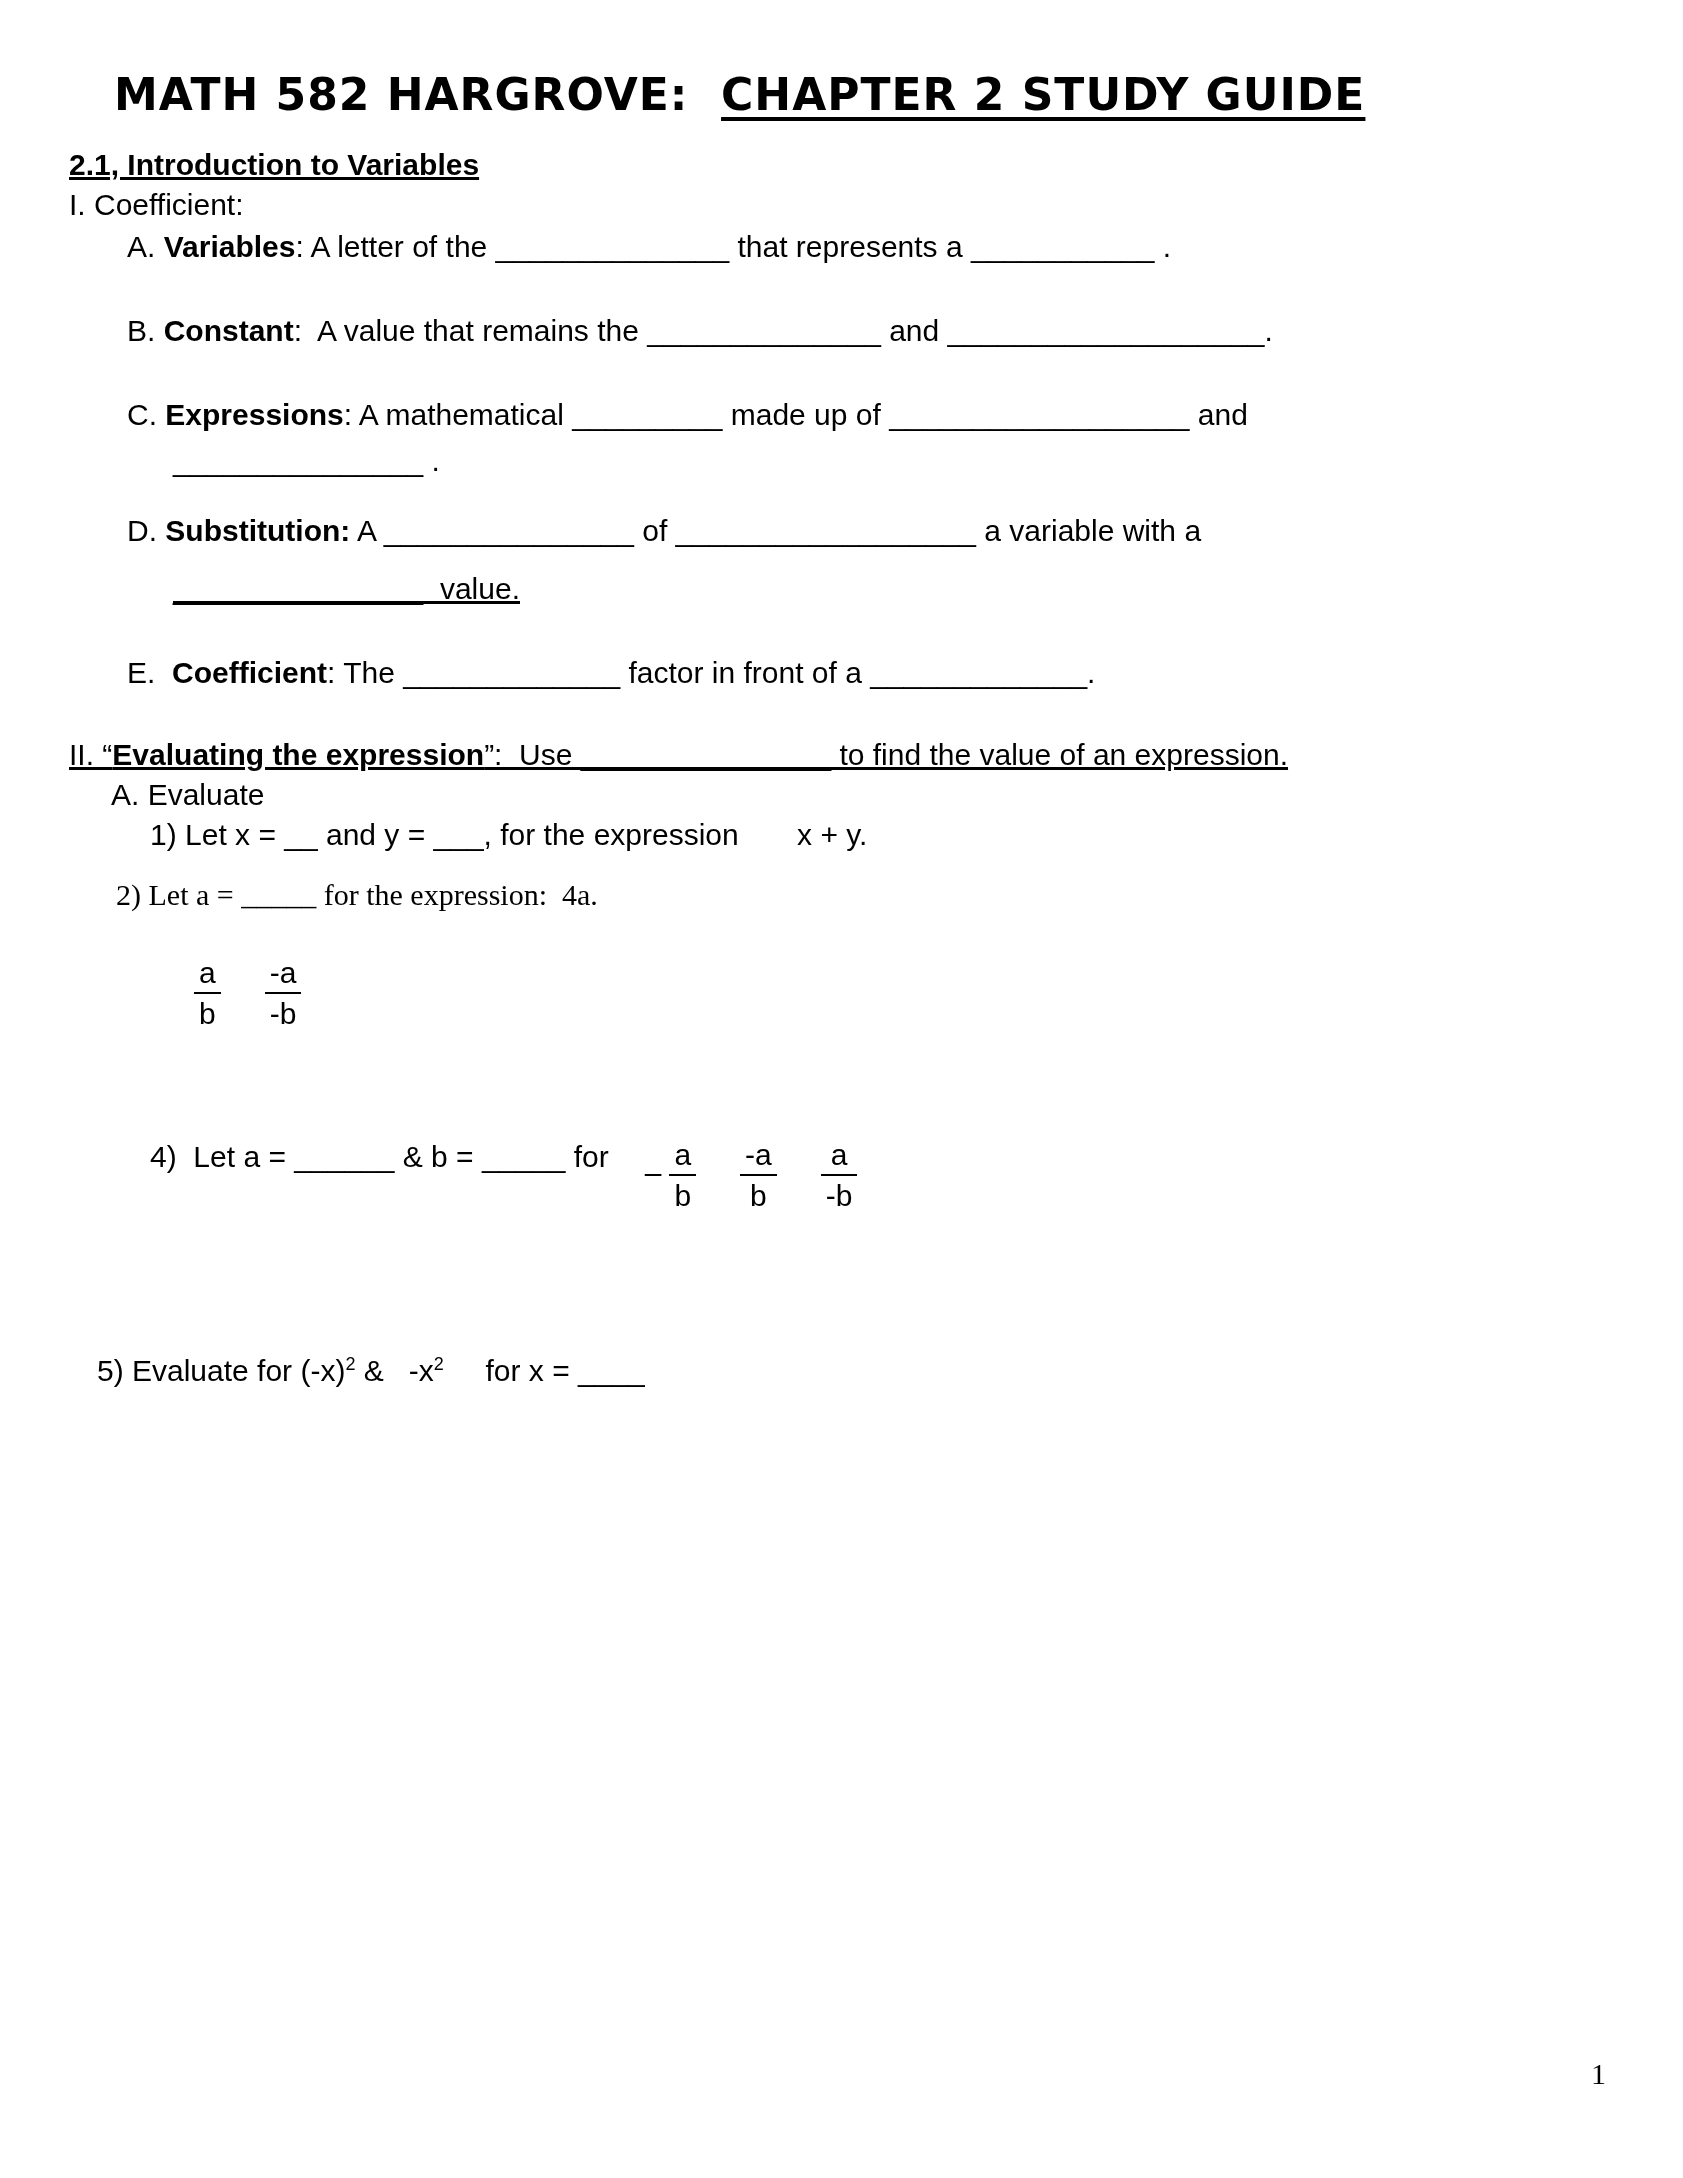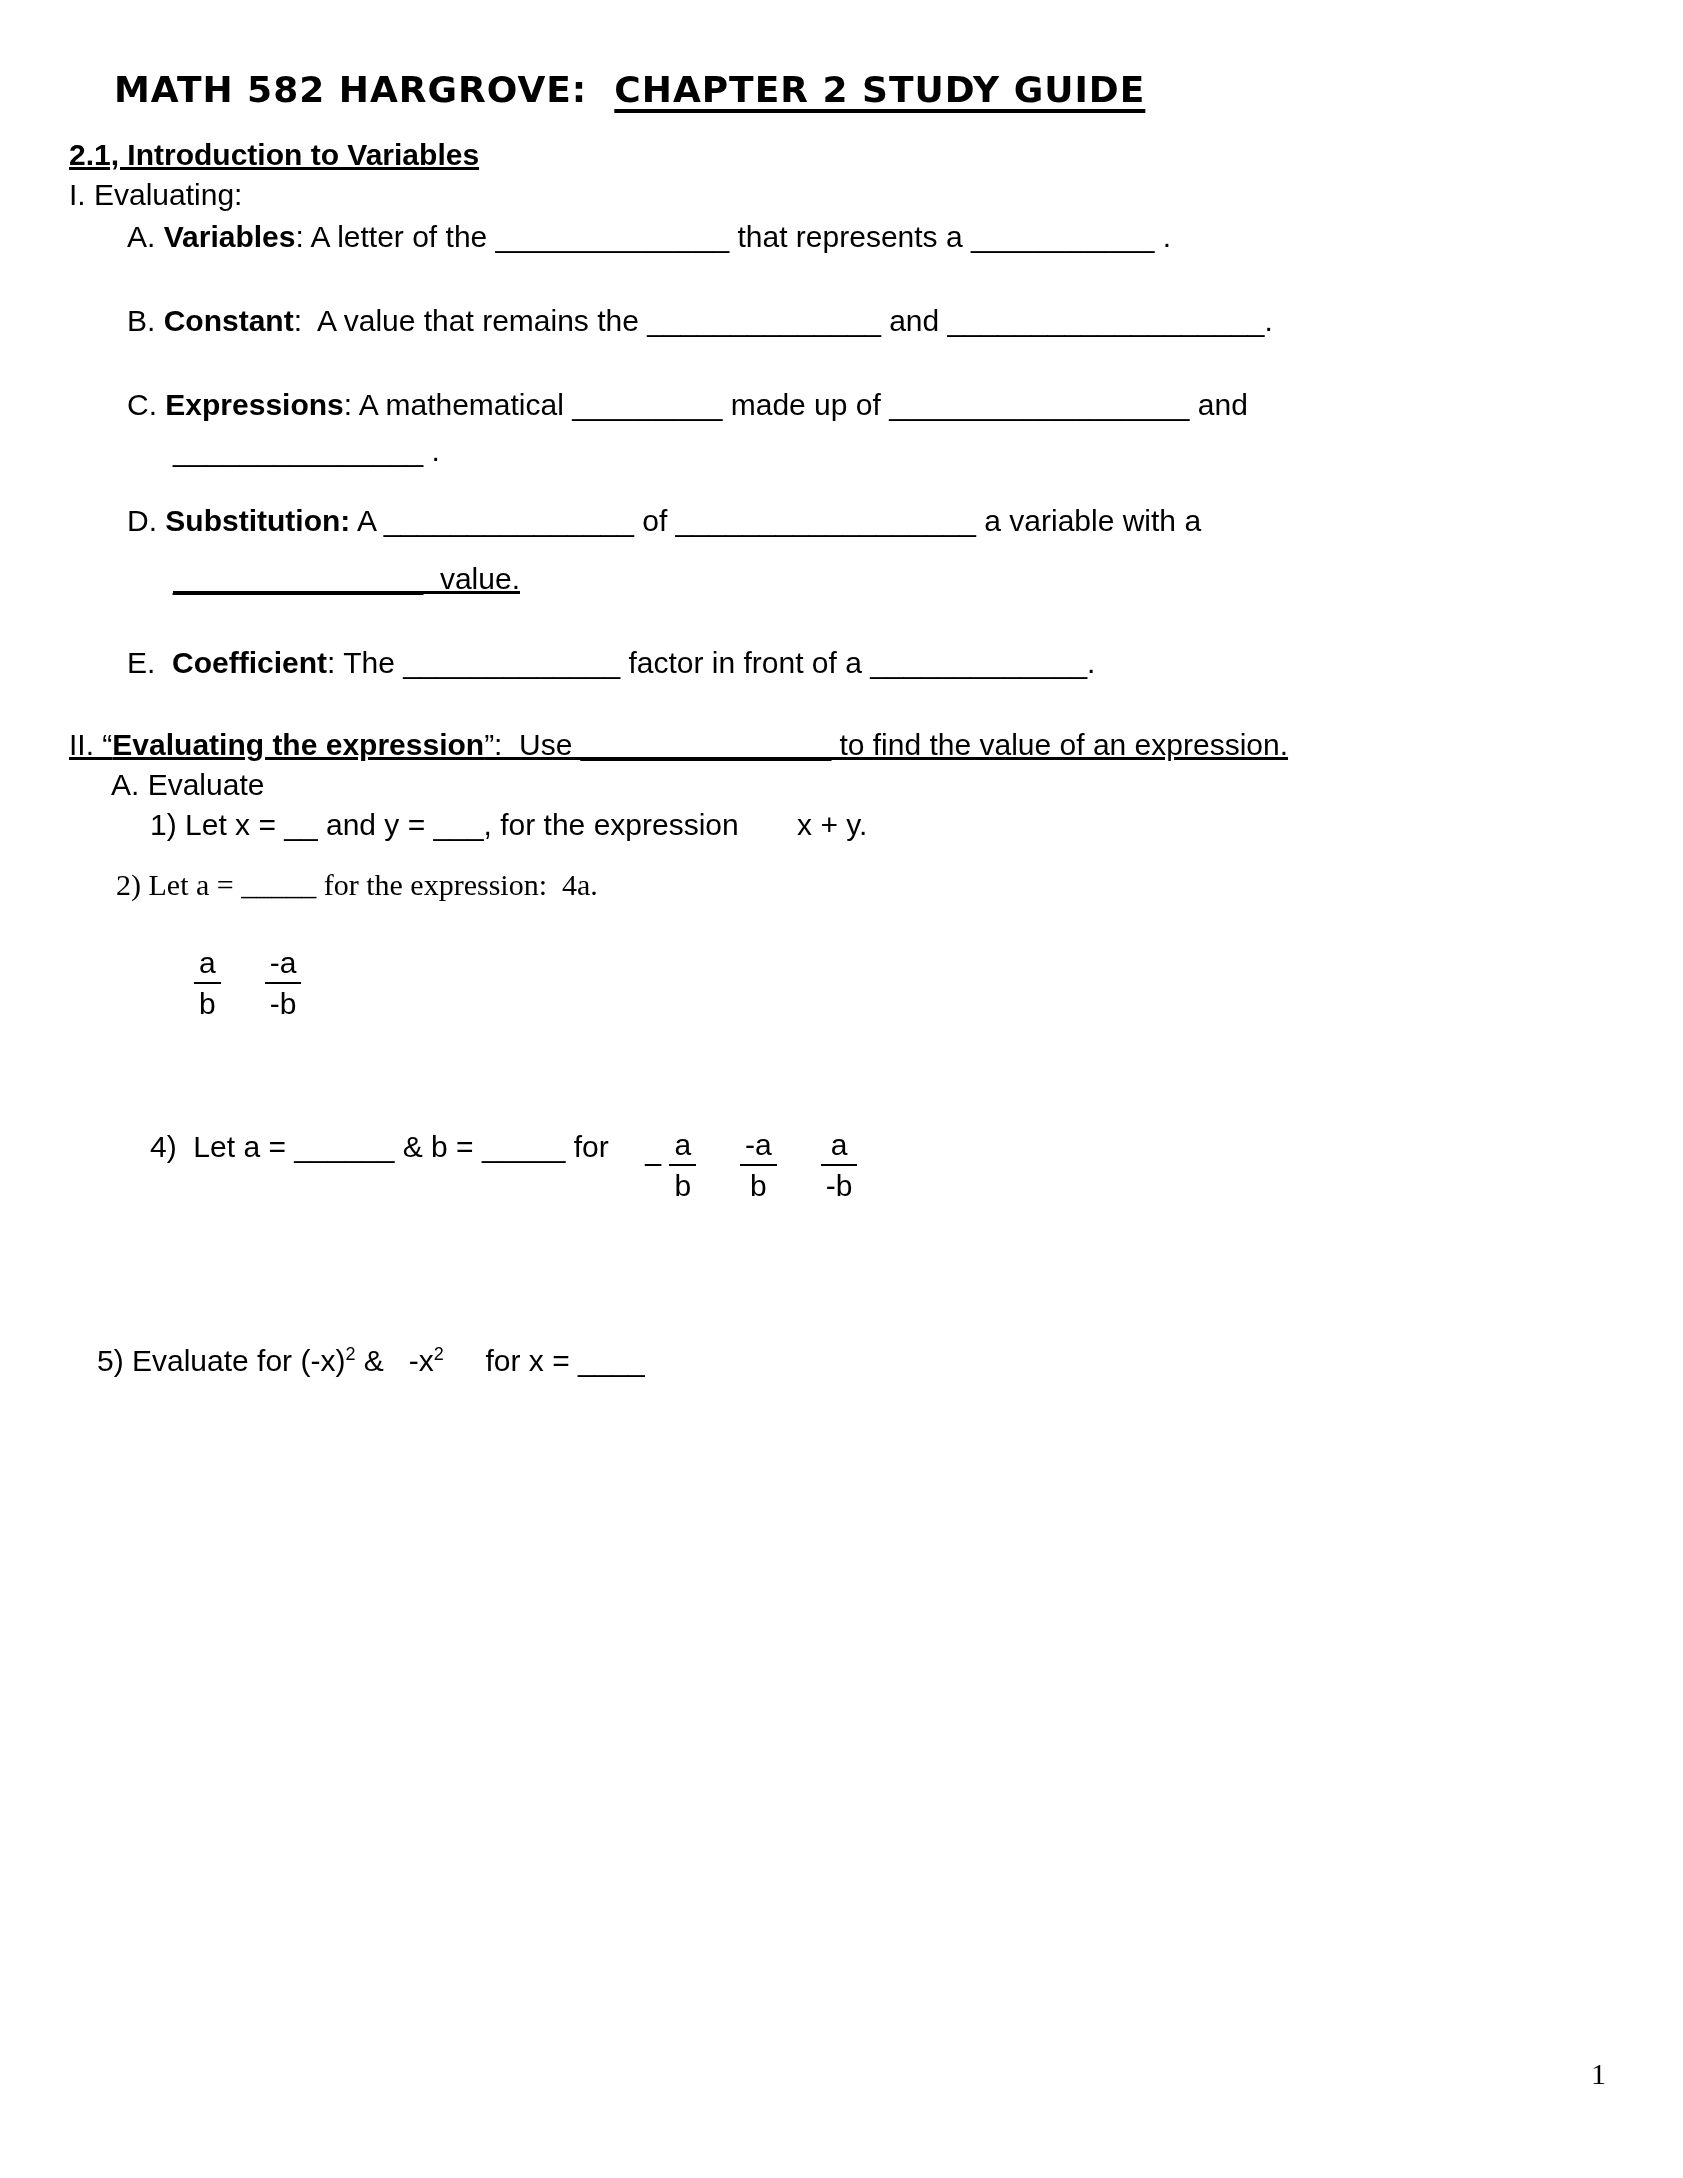--- a/index.html
+++ b/index.html
@@ -12,21 +12,21 @@
     font-family: "Liberation Sans", sans-serif;
     font-size: 30px;
     position: relative;
     overflow: hidden;
   }
   .page { width: 100%; height: 100%; position: relative; }
   p { margin: 0; white-space: pre-wrap; line-height: 38px; }
   .title {
     font-family: "DejaVu Sans", sans-serif;
     font-weight: 700;
-    font-size: 36px;
+    font-size: 44px;
     letter-spacing: 1px;
     margin: 0;
     padding: 69px 0 0 114px;
     white-space: pre-wrap;
   }
   .title .underlined { text-decoration: underline; text-decoration-thickness: 4px; text-underline-offset: 7px; }
   .sec-heading {
     font-weight: 700;
     text-decoration: underline;
     margin: 26px 0 0 69px;
@@ -79,21 +79,21 @@
 </style>
 </head>
 <body>
 
 <div class="page">
 
   <h1 class="title"><span>MATH 582 HARGROVE:  </span><span class="underlined">CHAPTER 2 STUDY GUIDE</span></h1>
 
   <p class="sec-heading">2.1, Introduction to Variables</p>
 
-  <p class="defs-label">I. Evaluating:</p>
+  <p class="defs-label">I. Coefficient:</p>
 
   <p class="def-a"><span>A. </span><b>Variables</b><span>: A letter of the ______________ that represents a ___________ .</span></p>
 
   <p class="def-b"><span>B. </span><b>Constant</b><span>:  A value that remains the ______________ and ___________________.</span></p>
 
   <p class="def-c"><span>C. </span><b>Expressions</b><span>: A mathematical _________ made up of __________________ and</span></p>
   <p class="def-c2">_______________ .</p>
 
   <p class="def-d"><span>D. </span><b>Substitution:</b><span> A _______________ of __________________ a variable with a</span></p>
   <p class="def-d2">_______________  value.</p>

